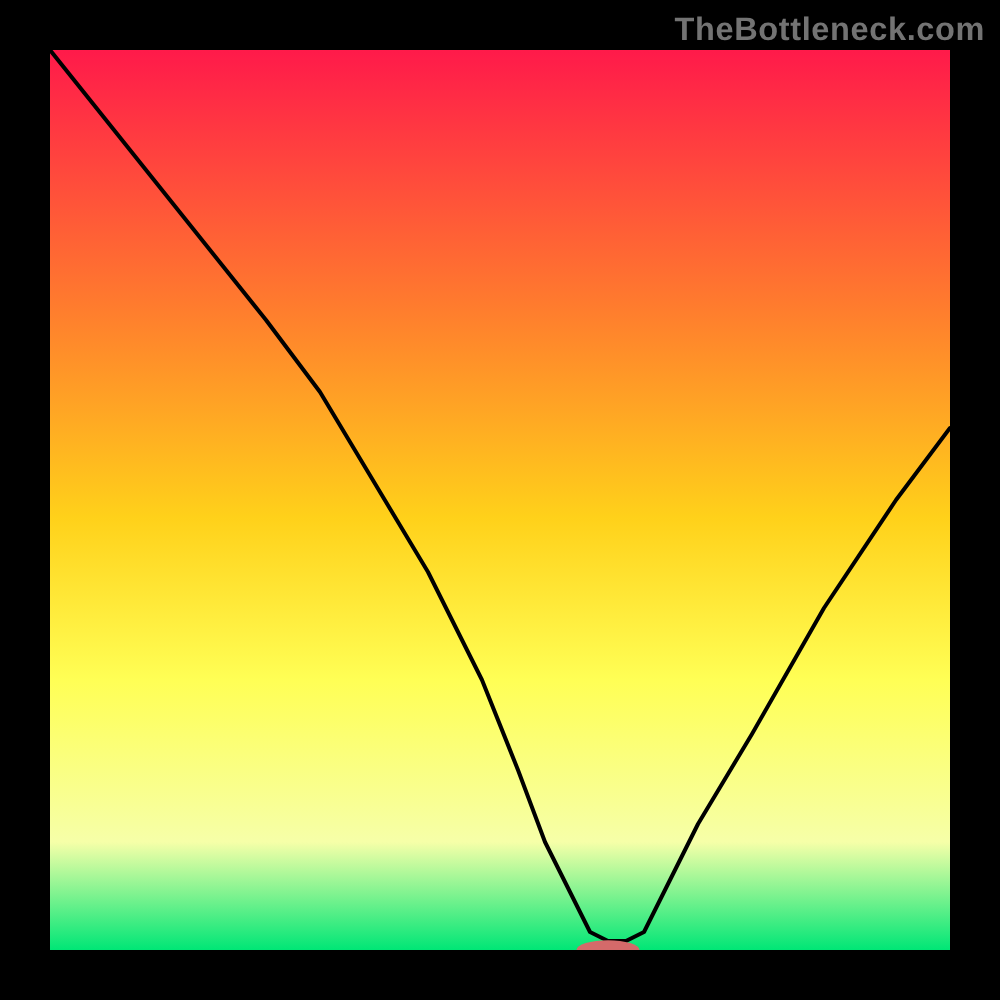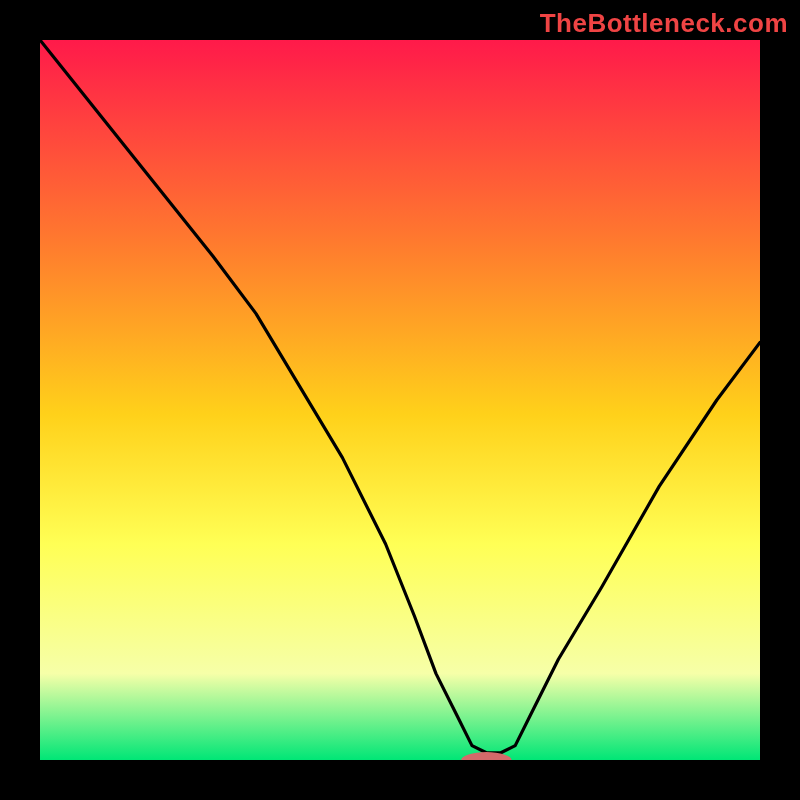--- a/index.html
+++ b/index.html
@@ -23,21 +23,21 @@
     width: 720px;
     height: 720px;
   }
   .watermark {
     position: absolute;
     top: 8px;
     right: 12px;
     font-family: Arial, Helvetica, sans-serif;
     font-size: 26px;
     font-weight: 600;
-    color: #ef4444;
+    color: #737373;
     letter-spacing: 0.5px;
   }
   svg {
     display: block;
   }
 </style>
 </head>
 <body>
 
 <div class="frame">

